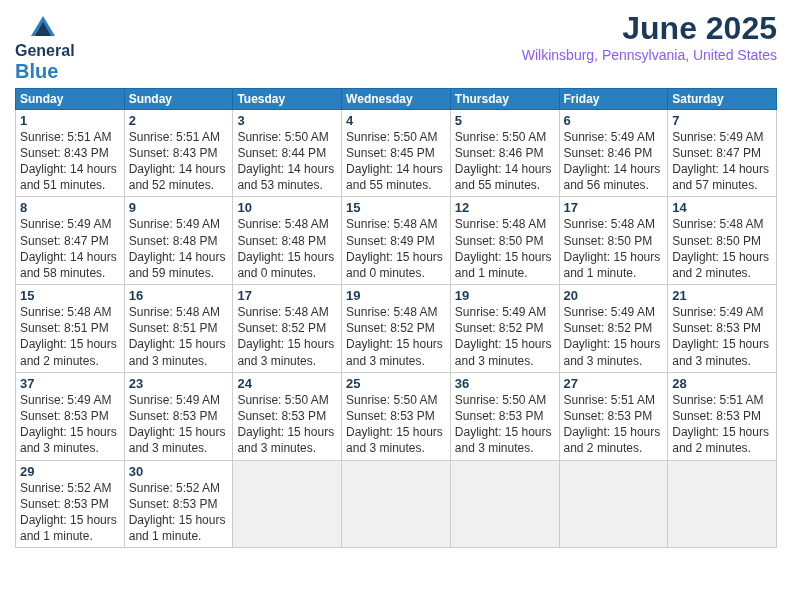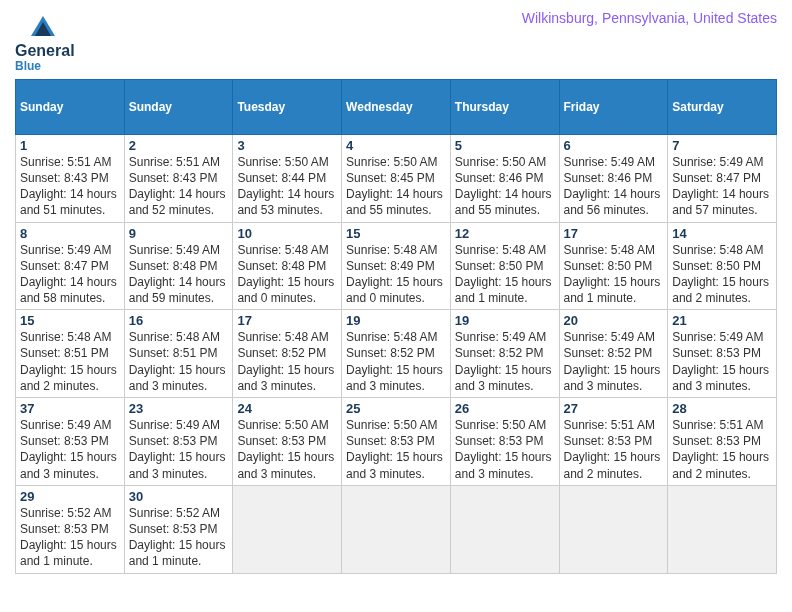--- a/index.html
+++ b/index.html
@@ -32,21 +32,21 @@
       display: flex;
       flex-direction: column;
       line-height: 1.1;
     }
     .logo-general {
       font-size: 16px;
       font-weight: bold;
       color: #1a3a5c;
     }
     .logo-blue {
-      font-size: 12px;
+      font-size: 20px;
       font-weight: bold;
       color: #2a7fc1;
     }
     .logo-icon {
       width: 28px;
       height: 28px;
       margin-right: 4px;
     }
     .title-area {
       text-align: right;
@@ -63,21 +63,21 @@
     .calendar {
       width: 100%;
       border-collapse: collapse;
       table-layout: fixed;
     }
     .calendar th {
       background: #2a7fc1;
       color: #fff;
       font-size: 12px;
       font-weight: bold;
-      padding: 20px 4px;
+      padding: 3px 4px;
       text-align: left;
       border: 1px solid #1a6aaa;
     }
     .calendar td {
       vertical-align: top;
       border: 1px solid #ccc;
       padding: 3px 4px;
       font-size: 9.5px;
       color: #222;
       background: #fff;
@@ -108,20 +108,21 @@
       <svg class="logo-icon" viewBox="0 0 28 28">
         <polygon points="14,2 26,22 2,22" fill="#2a7fc1"></polygon>
         <polygon points="14,8 22,22 6,22" fill="#1a3a5c"></polygon>
       </svg>
       <div class="logo-text">
         <span class="logo-general">General</span>
         <span class="logo-blue">Blue</span>
       </div>
     </div>
     <div class="title-area">
+      <div class="month-title">June 2025</div>
       <div class="location-title">Wilkinsburg, Pennsylvania, United States</div>
     </div>
   </div>
 
   <table class="calendar">
     <thead>
       <tr>
       <th>Sunday</th>
           <th>Sunday</th>
           <th>Tuesday</th>
@@ -308,21 +309,21 @@
 and 3 minutes.</div>
           </td>
           <td>
             <span class="day-number">25</span>
             <div class="cell-text" style="white-space: pre-line;">Sunrise: 5:50 AM
 Sunset: 8:53 PM
 Daylight: 15 hours
 and 3 minutes.</div>
           </td>
           <td>
-            <span class="day-number">26</span>
+            <span class="day-number">36</span>
             <div class="cell-text" style="white-space: pre-line;">Sunrise: 5:50 AM
 Sunset: 8:53 PM
 Daylight: 15 hours
 and 3 minutes.</div>
           </td>
           <td>
             <span class="day-number">27</span>
             <div class="cell-text" style="white-space: pre-line;">Sunrise: 5:51 AM
 Sunset: 8:53 PM
 Daylight: 15 hours

